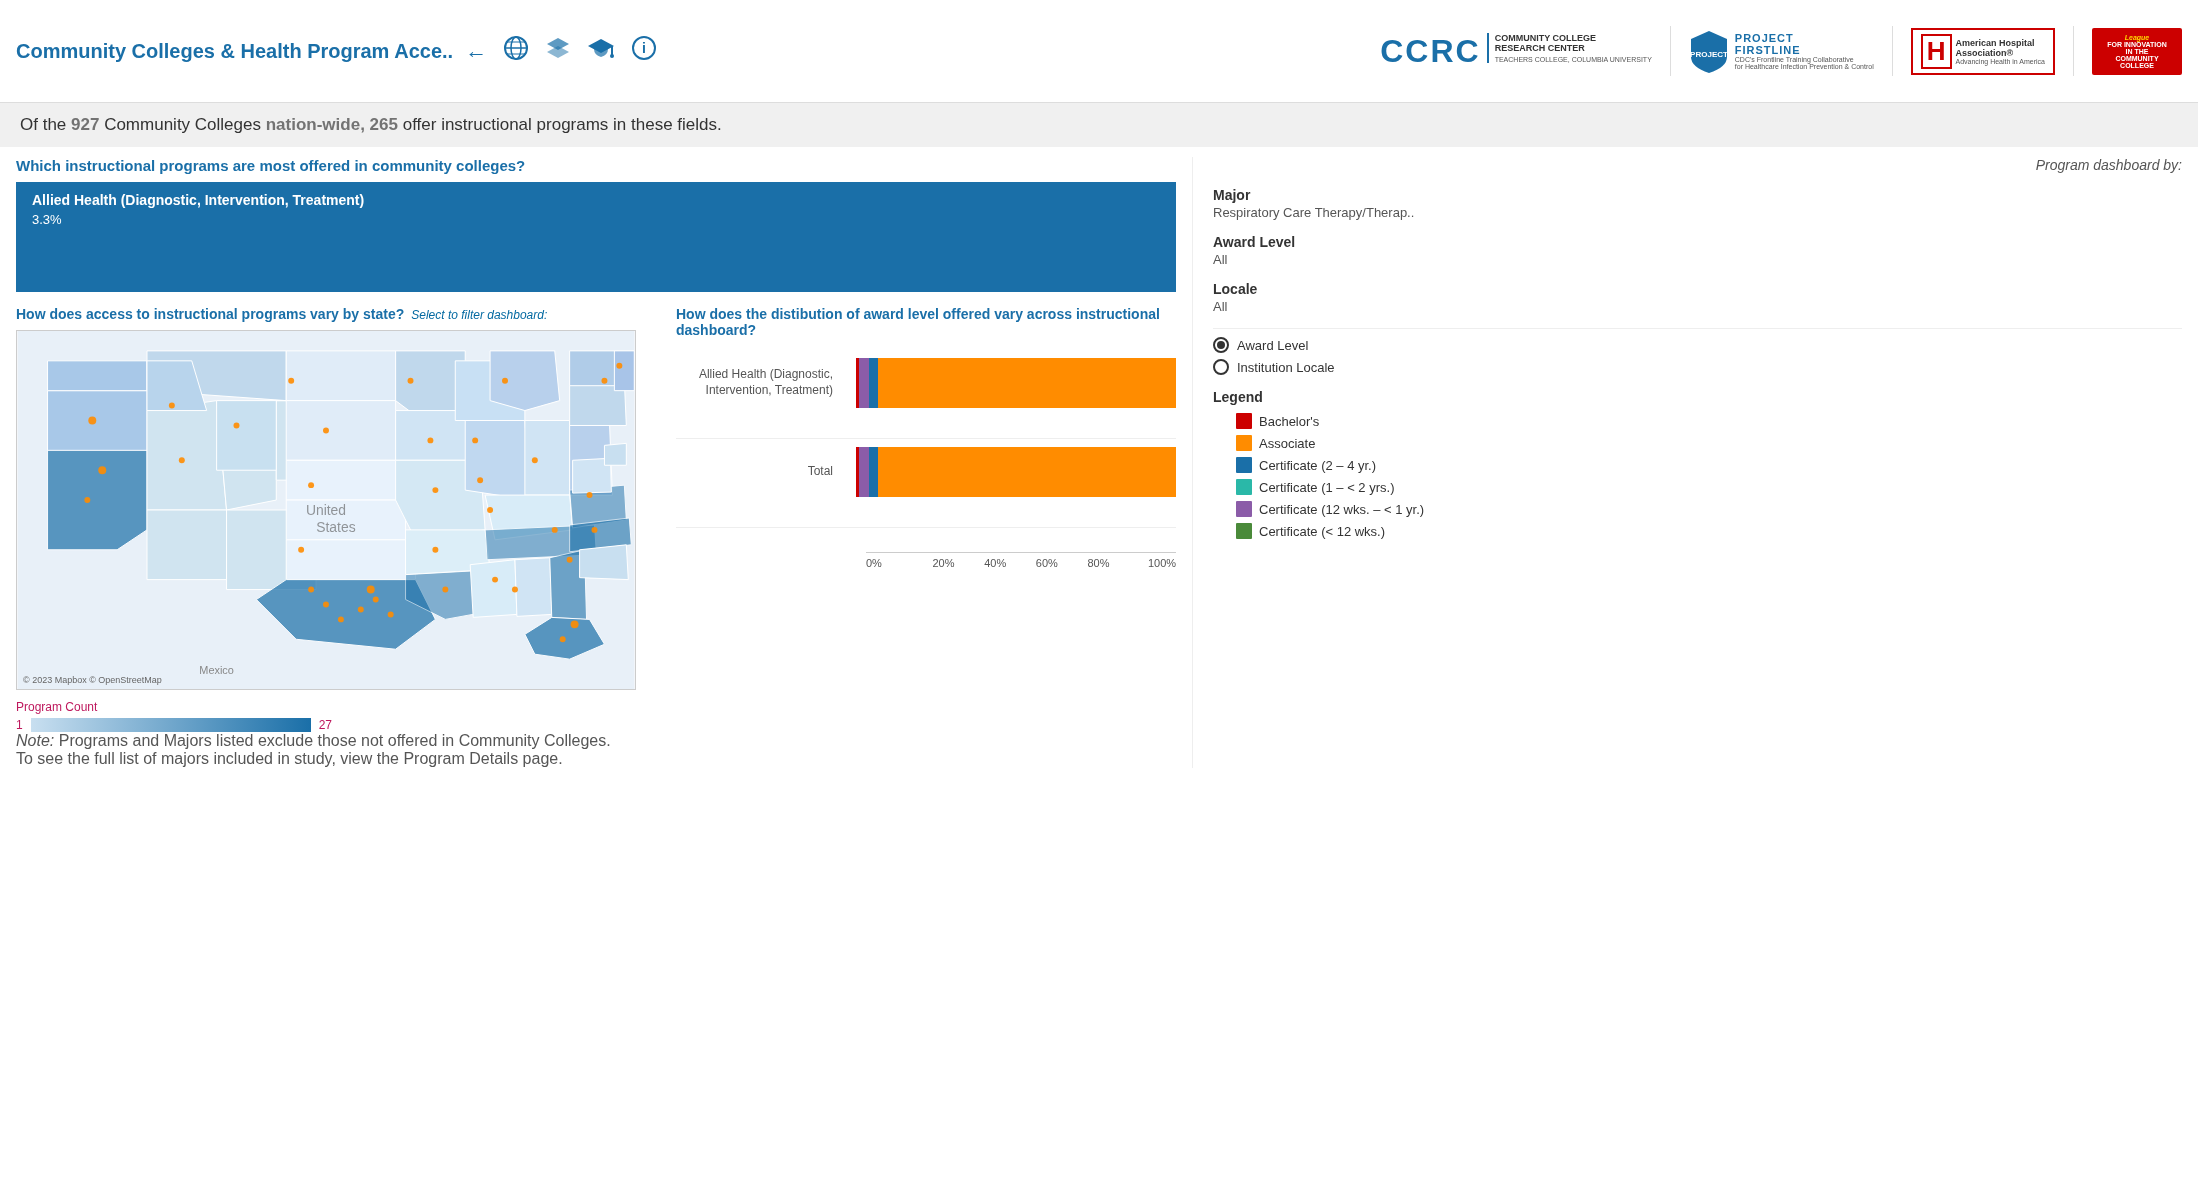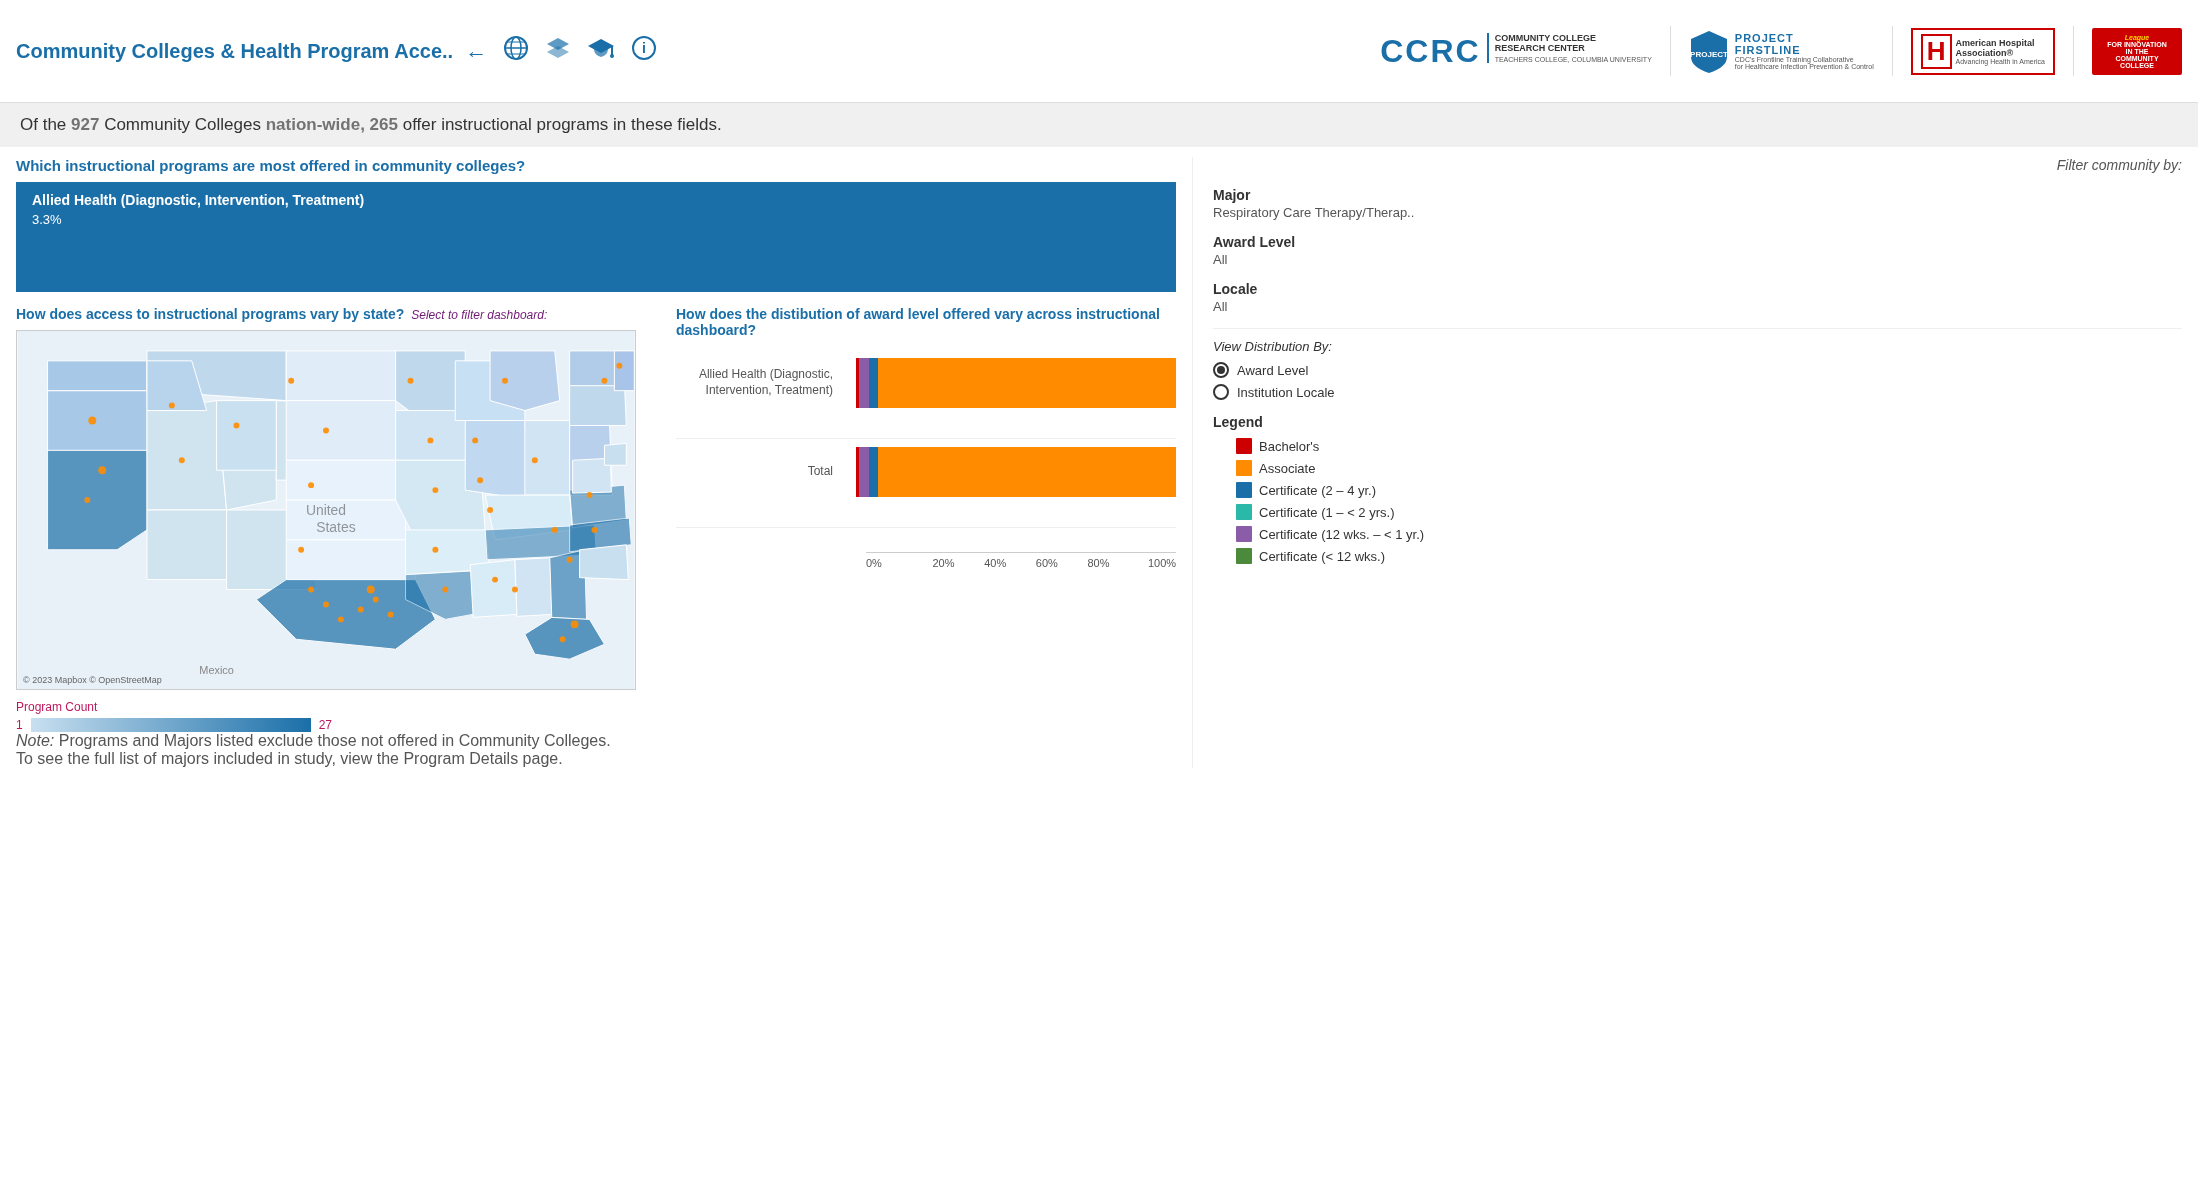--- a/index.html
+++ b/index.html
@@ -31,21 +31,21 @@
     .top-bar { background: #1a6fa8; color: #fff; padding: 10px 16px; margin-bottom: 14px; min-height: 110px; }
     .top-bar-label { font-size: 14px; font-weight: bold; }
     .top-bar-pct { font-size: 13px; margin-top: 4px; }
 
     
     .two-col { display: flex; gap: 20px; }
     .map-col { flex: 0 0 640px; }
     .chart-col { flex: 1; }
 
     .map-section-title { color: #1a6fa8; font-size: 14px; font-weight: bold; margin-bottom: 6px; }
-    .map-subtitle { font-size: 12px; color: #701a75; font-style: italic; }
+    .map-subtitle { font-size: 12px; color: #0369a1; font-style: italic; }
     .chart-section-title { color: #1a6fa8; font-size: 14px; font-weight: bold; margin-bottom: 10px; }
 
     
     .map-container { width: 620px; height: 360px; background: #f5f7fa; border: 1px solid #ccc; position: relative; overflow: hidden; }
     .map-copyright { position: absolute; bottom: 4px; left: 6px; font-size: 9px; color: #666; }
 
     
     .us-map-svg { width: 100%; height: 100%; }
 
     
@@ -387,40 +387,39 @@
           <div class="x-tick">60%</div>
           <div class="x-tick">80%</div>
           <div class="x-tick">100%</div>
         </div>
       </div>
 
     </div>
   </div>
 
   <div class="right-panel">
-    <div class="filter-title">Filter community by:</div>
+    <div class="filter-title">Program dashboard by:</div>
 
     <div class="filter-group">
       <div class="filter-label">Major</div>
       <div class="filter-value" style="cursor:pointer;">Respiratory Care Therapy/Therap..</div>
     </div>
 
     <div class="filter-group">
       <div class="filter-label">Award Level</div>
       <div class="filter-value" style="cursor:pointer;">All</div>
     </div>
 
     <div class="filter-group">
       <div class="filter-label">Locale</div>
       <div class="filter-value" style="cursor:pointer;">All</div>
     </div>
 
     <hr class="divider">
 
-    <div class="view-dist-title">View Distribution By:</div>
 
     <div class="radio-row">
       <div class="radio-circle">
         <div class="radio-filled"></div>
       </div>
       <span class="radio-label">Award Level</span>
     </div>
 
     <div class="radio-row">
       <div class="radio-circle"></div>

